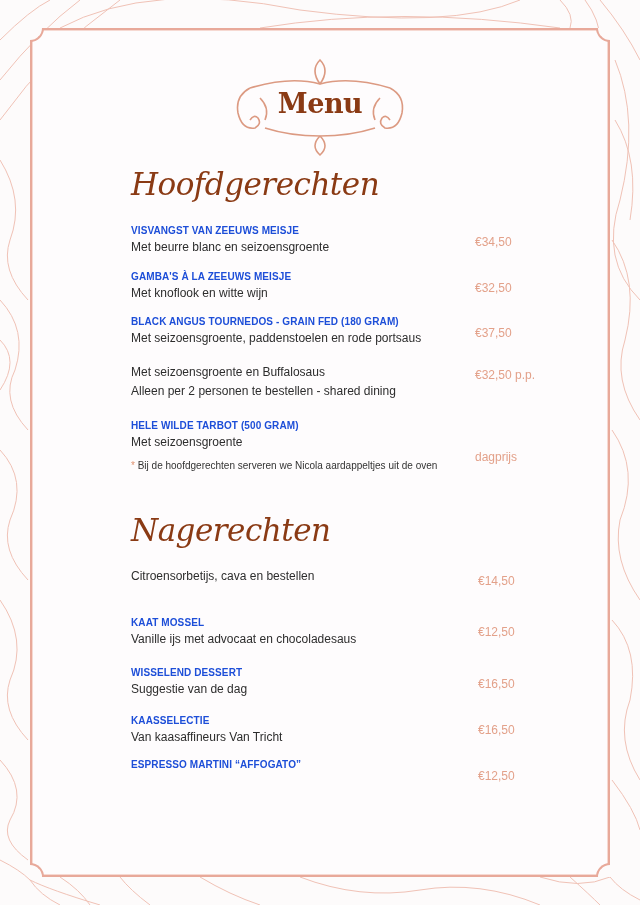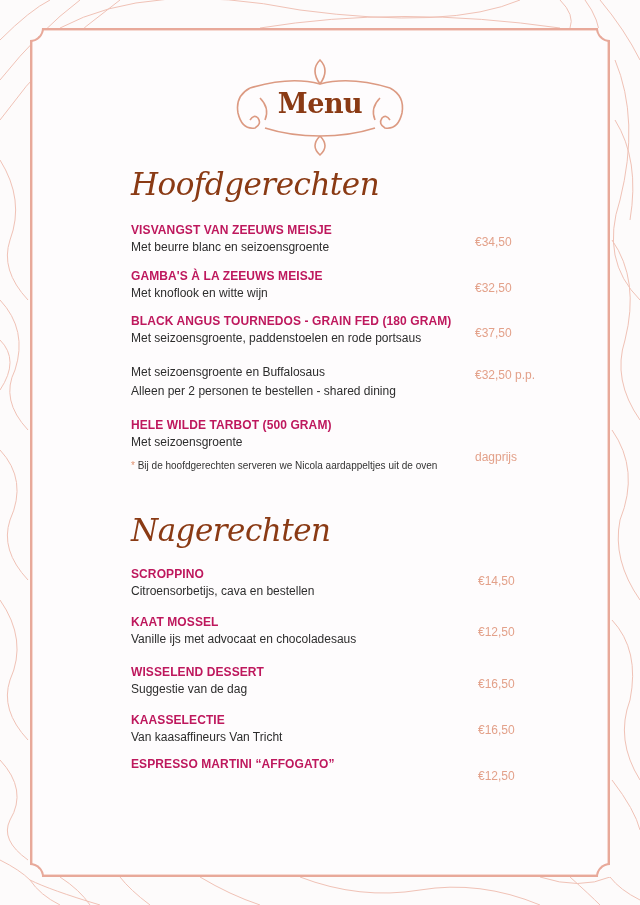--- a/index.html
+++ b/index.html
@@ -33,21 +33,21 @@
     }
 
     .section-title {
       position: absolute; left: 131px;
       font-family: "DejaVu Serif", serif; font-style: italic;
       font-size: 31px; color: #8a3a14; letter-spacing: -0.5px;
     }
 
     .item { position: absolute; left: 131px; width: 420px; }
     .item-name {
-      font-weight: bold; font-size: 12px; color: #be185d; letter-spacing: 0.1px;
+      font-weight: bold; font-size: 10px; color: #1d4ed8; letter-spacing: 0.1px;
       line-height: 15px;
     }
     .item-desc { font-size: 12px; color: #2d2d2d; line-height: 16px; margin-top: 1px; }
     .item-price {
       position: absolute; left: 475px; font-size: 12px; color: #e3a18a; margin-top: 12px;
     }
     .note { position: absolute; left: 131px; top: 460px; font-size: 10px; color: #333; }
     .note .star { color: #df9271; }
   </style>
 </head>
@@ -139,21 +139,20 @@
 <div class="item-price" style="top:438px;text-align:right;">dagprijs</div>
 
 <div class="note">
   <span class="star">*</span>
   <span>Bij de hoofdgerechten serveren we Nicola aardappeltjes uit de oven</span>
 </div>
 
 <div class="section-title" style="top:512px;">Nagerechten</div>
 
 <div class="item" style="top:567px;">
-  <div class="item-name">SCROPPINO</div>
   <div class="item-desc">Citroensorbetijs, cava en bestellen</div>
 </div>
 <div class="item-price" style="top:562px; left:478px;">€14,50</div>
 
 <div class="item" style="top:615px;">
   <div class="item-name">KAAT MOSSEL</div>
   <div class="item-desc">Vanille ijs met advocaat en chocoladesaus</div>
 </div>
 <div class="item-price" style="top:613px; left:478px;">€12,50</div>
 

